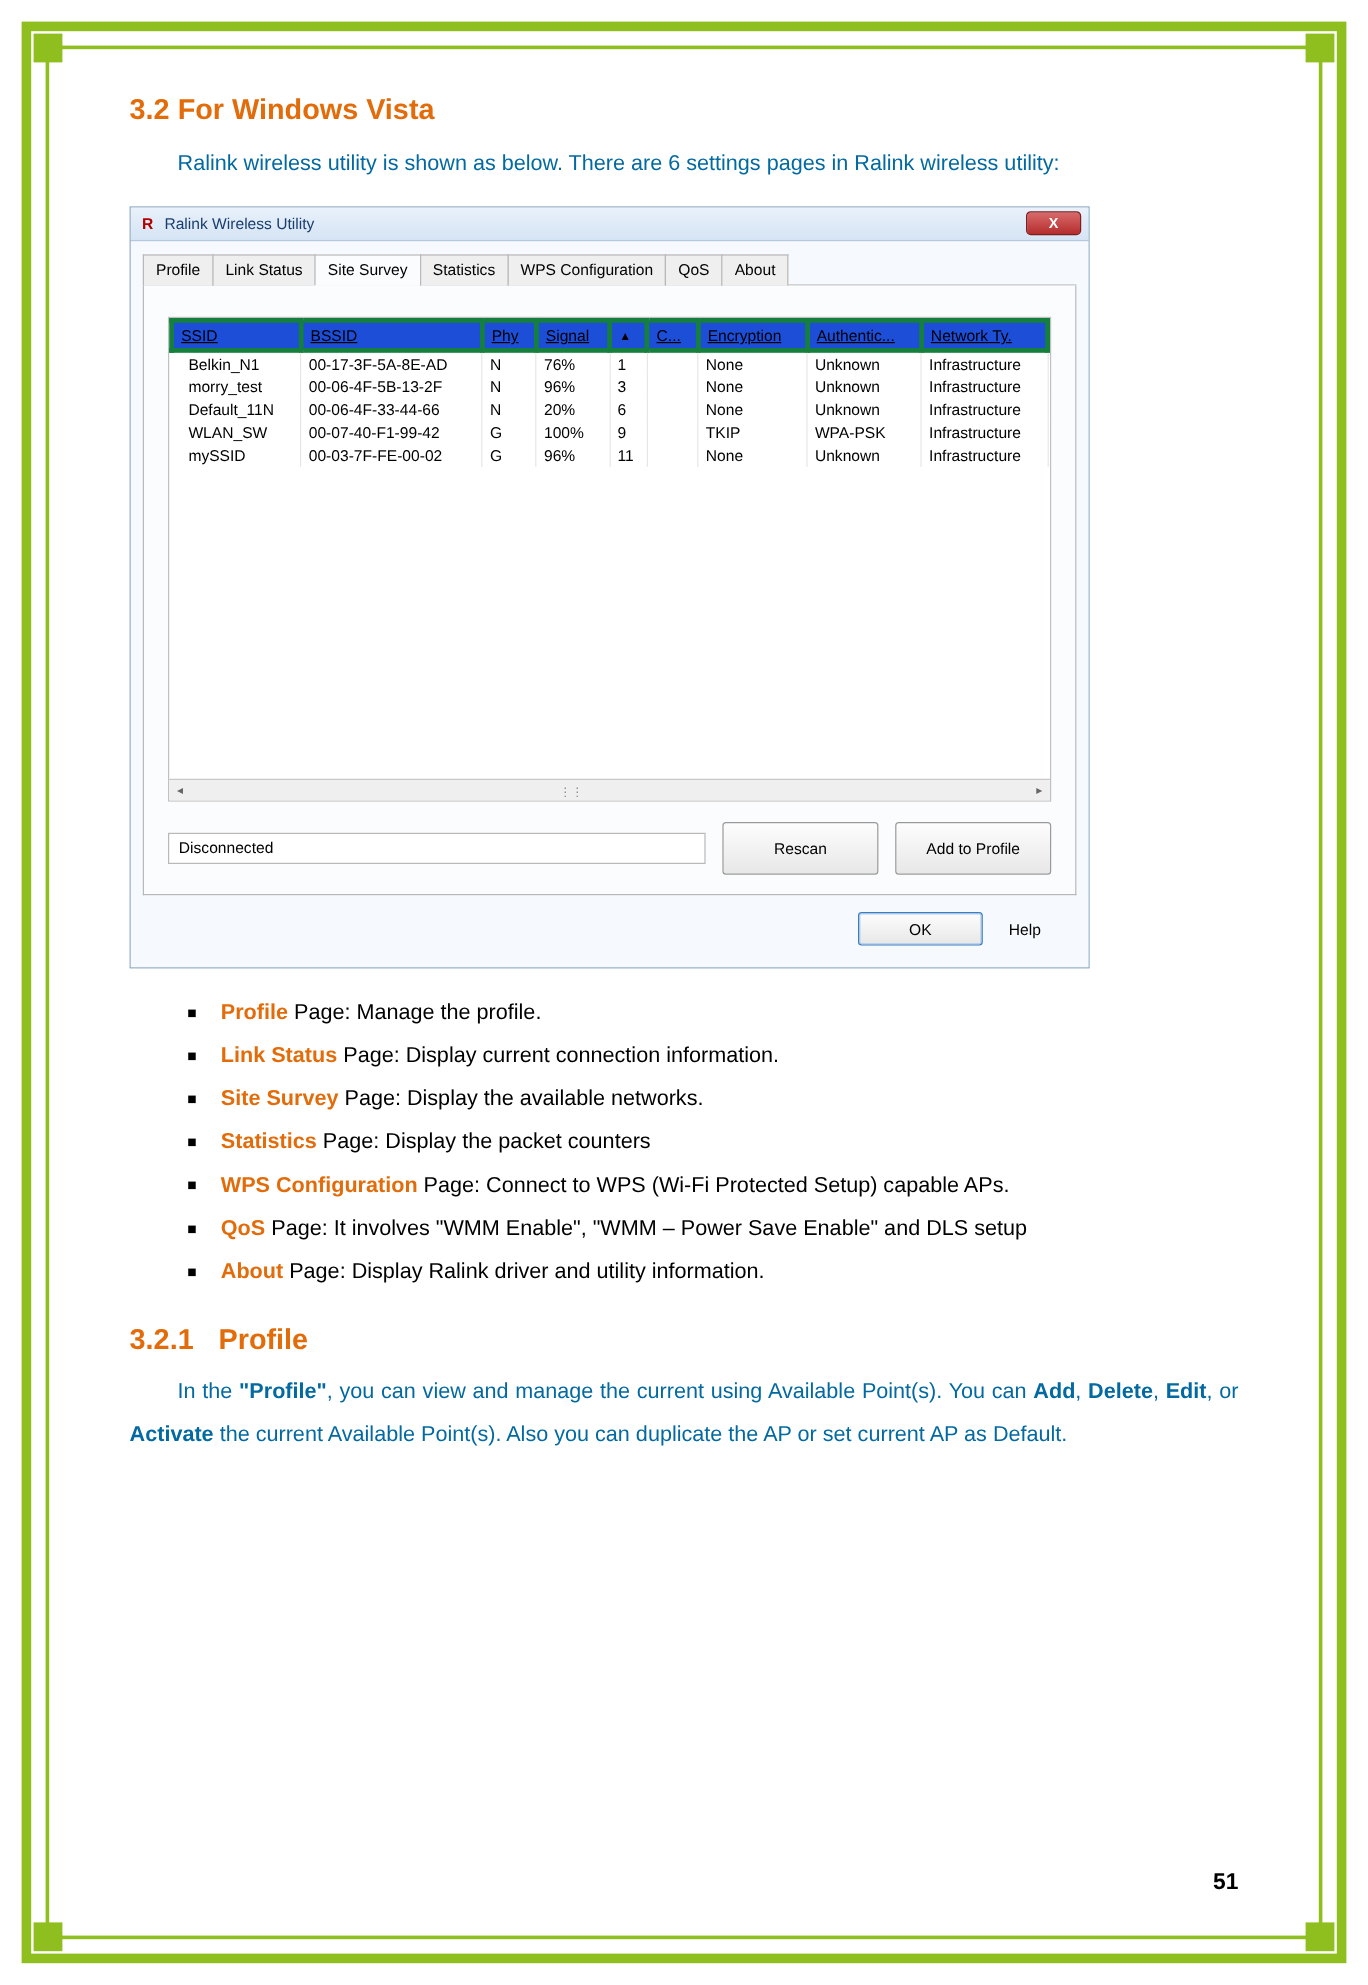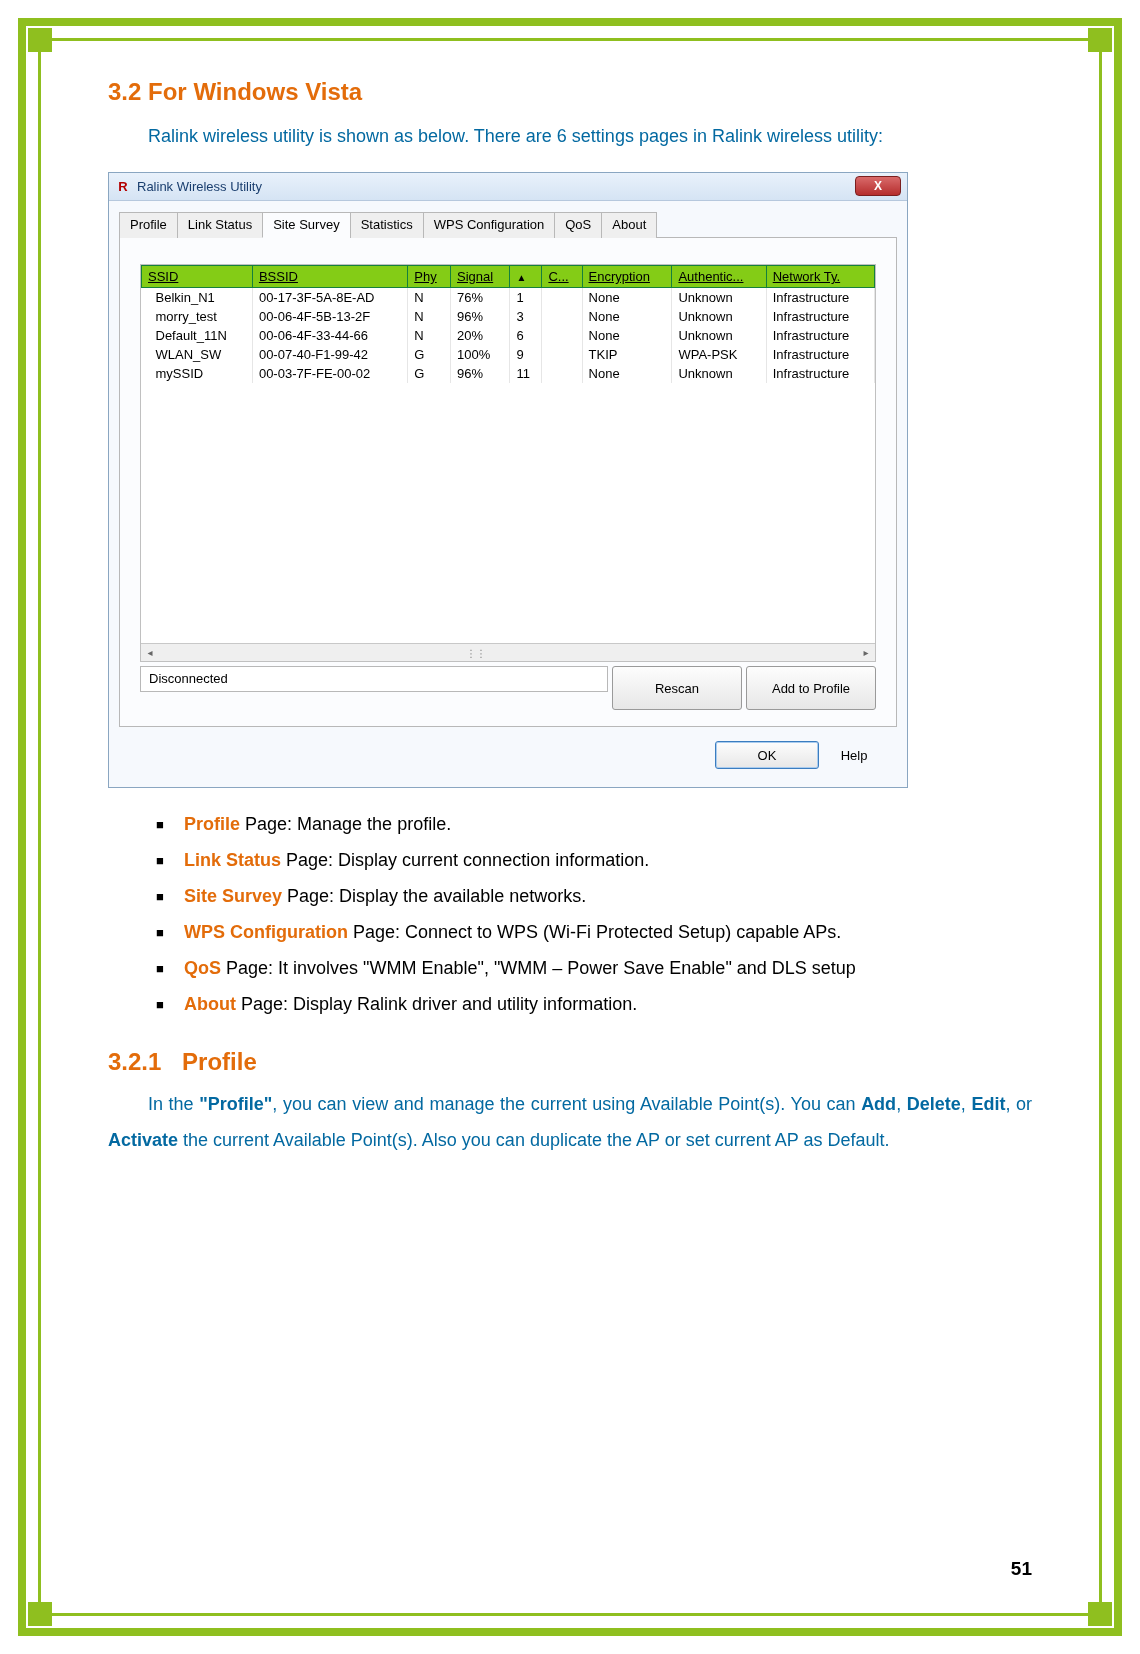--- a/index.html
+++ b/index.html
@@ -134,22 +134,22 @@
   }
   table.site {
     width: 100%;
     border-collapse: collapse;
     font-size: 13px;
   }
   table.site th {
     text-align: left;
     font-weight: normal;
     padding: 3px 6px;
-    border: 1px solid #15803d;
-    background: #84cc16;
+    border: 4px solid #15803d;
+    background: #1d4ed8;
     white-space: nowrap;
     text-decoration: underline;
   }
   table.site th .sort {
     display: inline-block;
     font-size: 10px;
     vertical-align: middle;
     text-decoration: none;
   }
   table.site td {
@@ -182,22 +182,23 @@
   }
   .hscroll .thumb-marker {
     position: absolute;
     left: 44%; top: 4px;
     width: 8px; height: 8px;
     color: #888;
     font-size: 10px;
   }
   .status-row {
     display: flex;
-    gap: 4px;
-    margin-top: 4px;
+    gap: 14px;
+    margin-top: 17px;
+    align-items: center;
   }
   .status-box {
     flex: 1;
     border: 1px solid #b8b8b8;
     background: #fff;
     padding: 4px 8px;
     height: 26px;
     font-size: 13px;
   }
   .win-btn {
@@ -387,20 +388,21 @@
         <div class="win-btn ok">OK</div>
         <div class="win-btn help">Help</div>
       </div>
     </div>
   </div>
 
   <ul class="feature">
       <li><span class="label">Profile</span><span> Page: Manage the profile.</span></li>
       <li><span class="label">Link Status</span><span> Page: Display current connection information.</span></li>
       <li><span class="label">Site Survey</span><span> Page: Display the available networks.</span></li>
+      <li><span class="label">Statistics</span><span> Page: Display the packet counters</span></li>
       <li><span class="label">WPS Configuration</span><span> Page: Connect to WPS (Wi-Fi Protected Setup) capable APs.</span></li>
       <li><span class="label">QoS</span><span> Page: It involves "WMM Enable", "WMM – Power Save Enable" and DLS setup</span></li>
       <li><span class="label">About</span><span> Page: Display Ralink driver and utility information.</span></li>
     </ul>
 
   <h3 class="subsection">
     <span class="num">3.2.1</span>
     <span>Profile</span>
   </h3>
 

